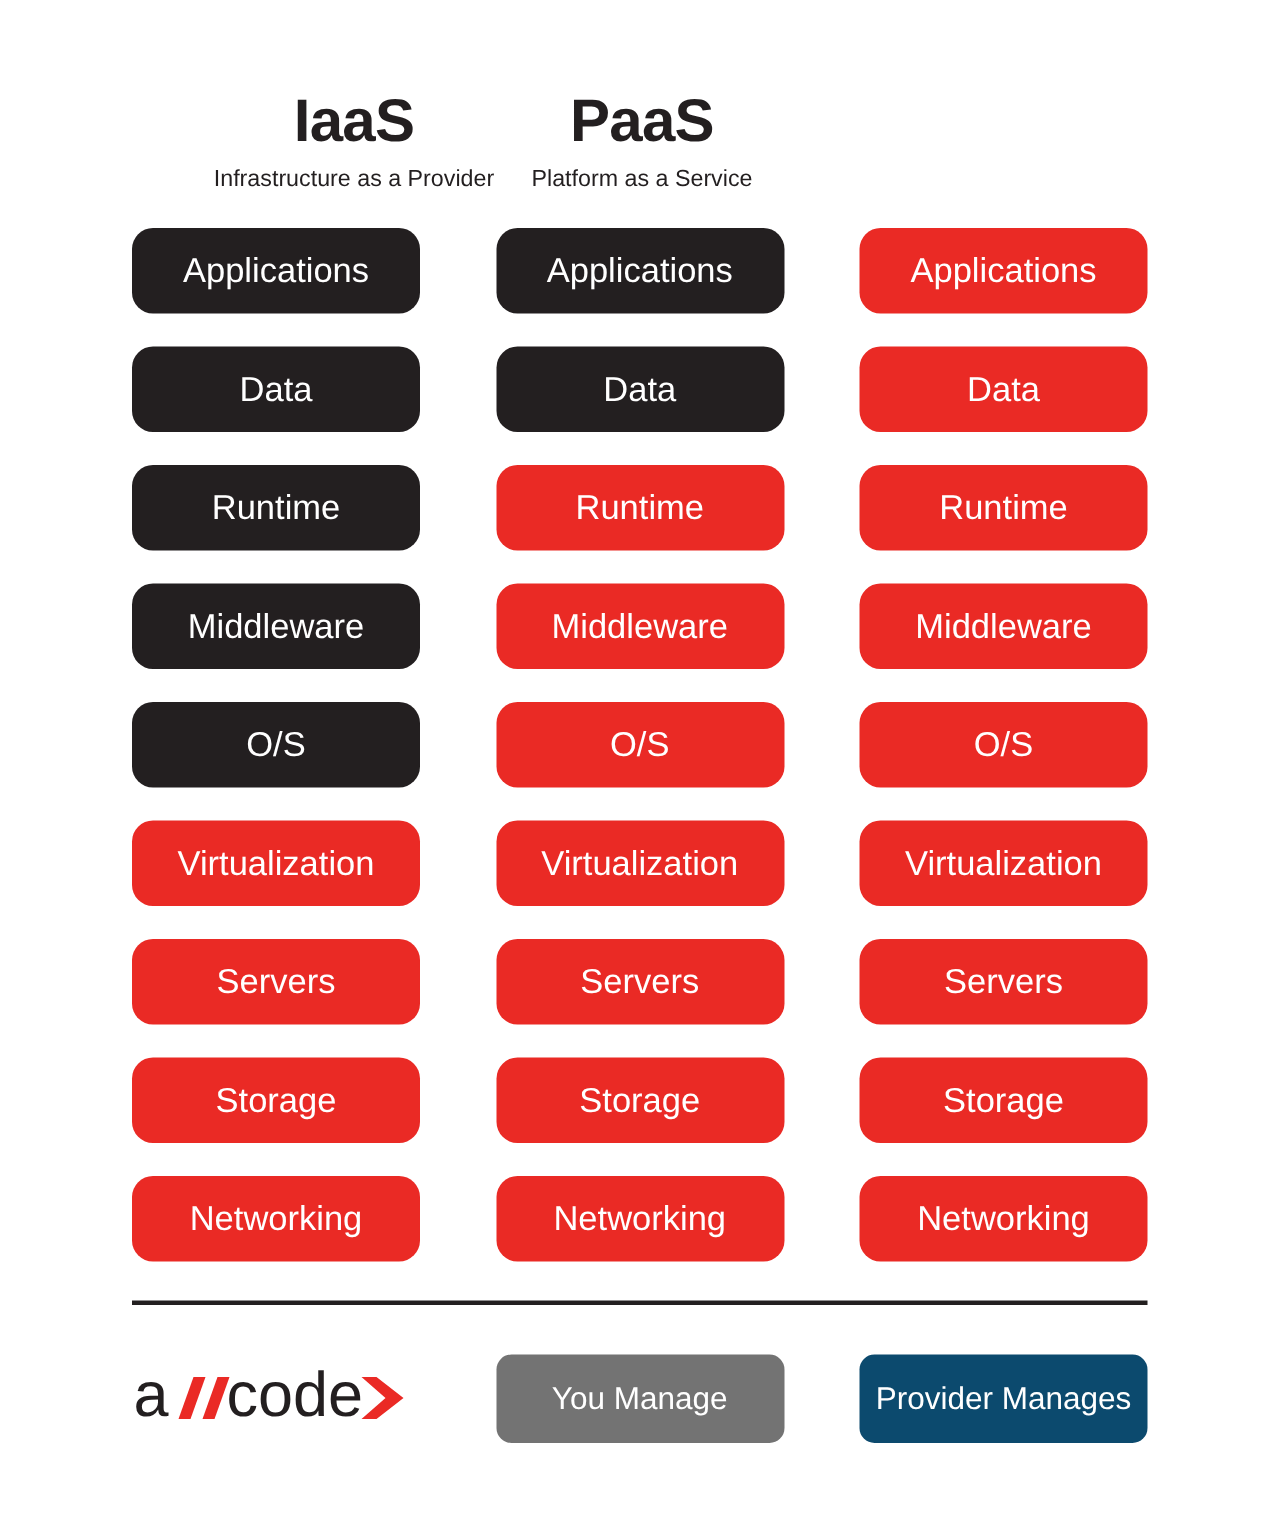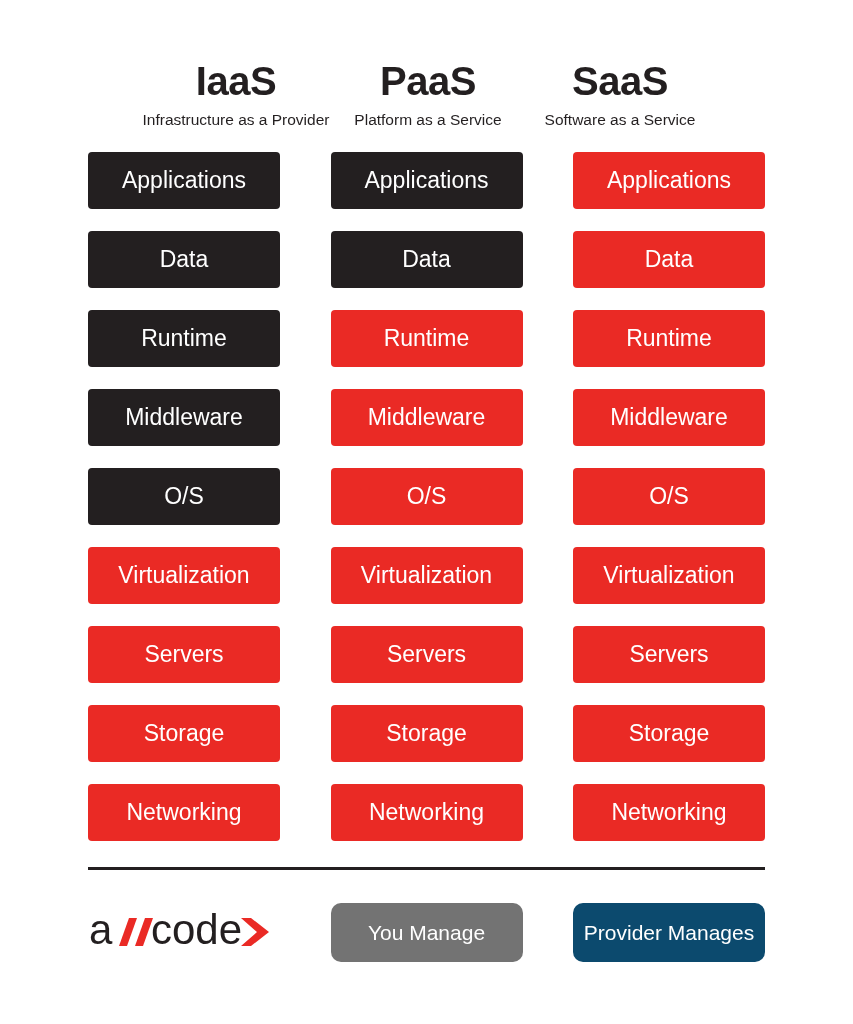--- a/index.html
+++ b/index.html
@@ -56,21 +56,21 @@
     width: 677px;
   }
   .row {
     display: flex;
     justify-content: space-between;
     margin-bottom: 22px;
   }
   .cell {
     width: 192px;
     height: 57px;
-    border-radius: 4px;
+    border-radius: 14px;
     display: flex;
     align-items: center;
     justify-content: center;
     color: #ffffff;
     font-size: 23px;
     line-height: 27px;
     box-sizing: border-box;
   }
   .cell.dark { background: #231f20; }
   .cell.red  { background: #ea2a25; }
@@ -132,24 +132,20 @@
 <div class="page">
 
   <div class="headers">
     <div class="col-head">
       <div class="col-title">IaaS</div>
       <div class="col-sub">Infrastructure as a Provider</div>
     </div>
     <div class="col-head">
       <div class="col-title">PaaS</div>
       <div class="col-sub">Platform as a Service</div>
-    </div>
-    <div class="col-head">
-      <div class="col-title">SaaS</div>
-      <div class="col-sub">Software as a Service</div>
     </div>
   </div>
 
   <div class="grid" id="stack-grid">
       <div class="row">
         <div class="cell dark">Applications</div>
         <div class="cell dark">Applications</div>
         <div class="cell red">Applications</div>
       </div>
       <div class="row">

